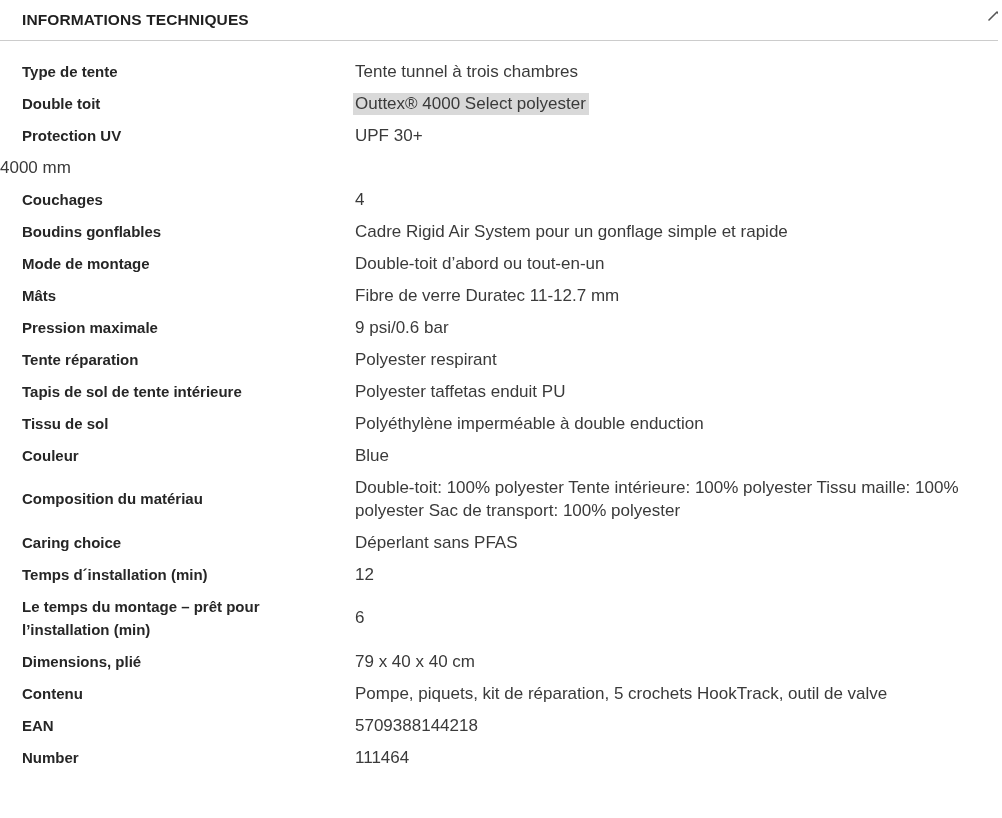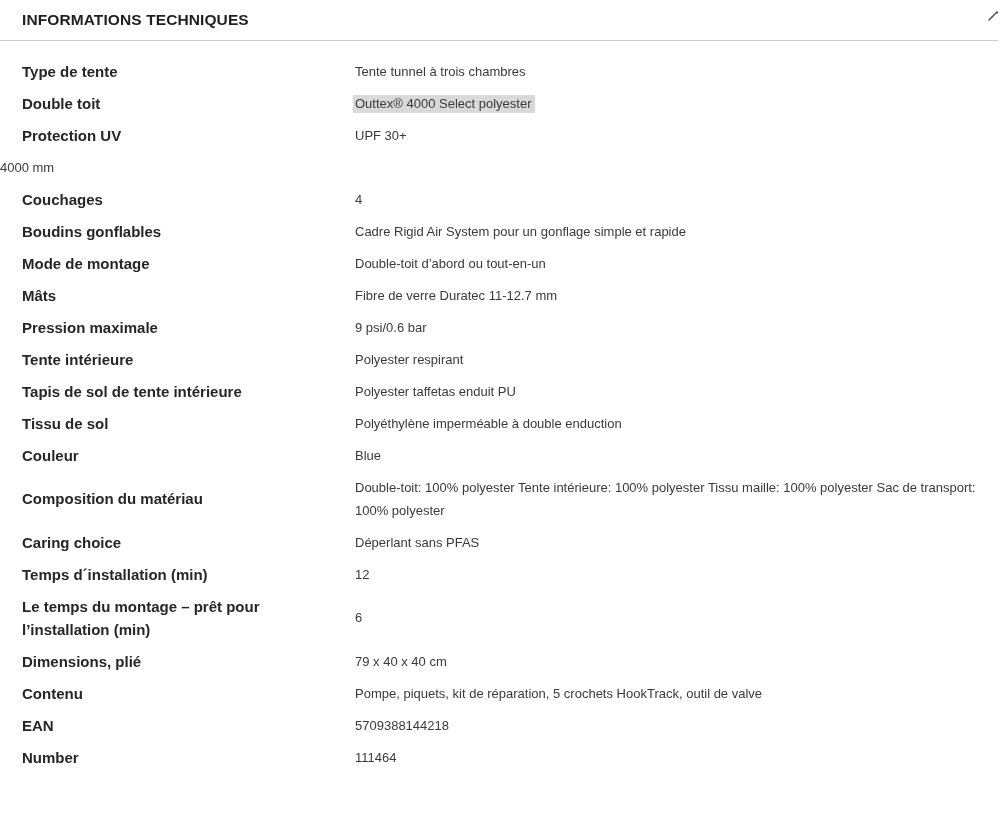--- a/index.html
+++ b/index.html
@@ -58,21 +58,21 @@
     flex-shrink:0;
     font-size:15px;
     font-weight:bold;
     line-height:23px;
     color:var(--label-text);
   }
   .spec-value{
     box-sizing:border-box;
     flex:1;
     padding-right:8px;
-    font-size:13px;
+    font-size:17px;
     line-height:23px;
     color:var(--value-text);
   }
   mark.hl{
     background:var(--selection-highlight);
     color:inherit;
     padding:1px 3px 2px 2px;
     margin-left:-2px;
   }
 </style>
@@ -128,21 +128,21 @@
     <div class="spec-label">Mâts</div>
     <div class="spec-value">Fibre de verre Duratec 11-12.7 mm</div>
   </div>
 
   <div class="spec-row">
     <div class="spec-label">Pression maximale</div>
     <div class="spec-value">9 psi/0.6 bar</div>
   </div>
 
   <div class="spec-row">
-    <div class="spec-label">Tente intérieure</div>
+    <div class="spec-label">Tente réparation</div>
     <div class="spec-value">Polyester respirant</div>
   </div>
 
   <div class="spec-row">
     <div class="spec-label">Tapis de sol de tente intérieure</div>
     <div class="spec-value">Polyester taffetas enduit PU</div>
   </div>
 
   <div class="spec-row">
     <div class="spec-label">Tissu de sol</div>

